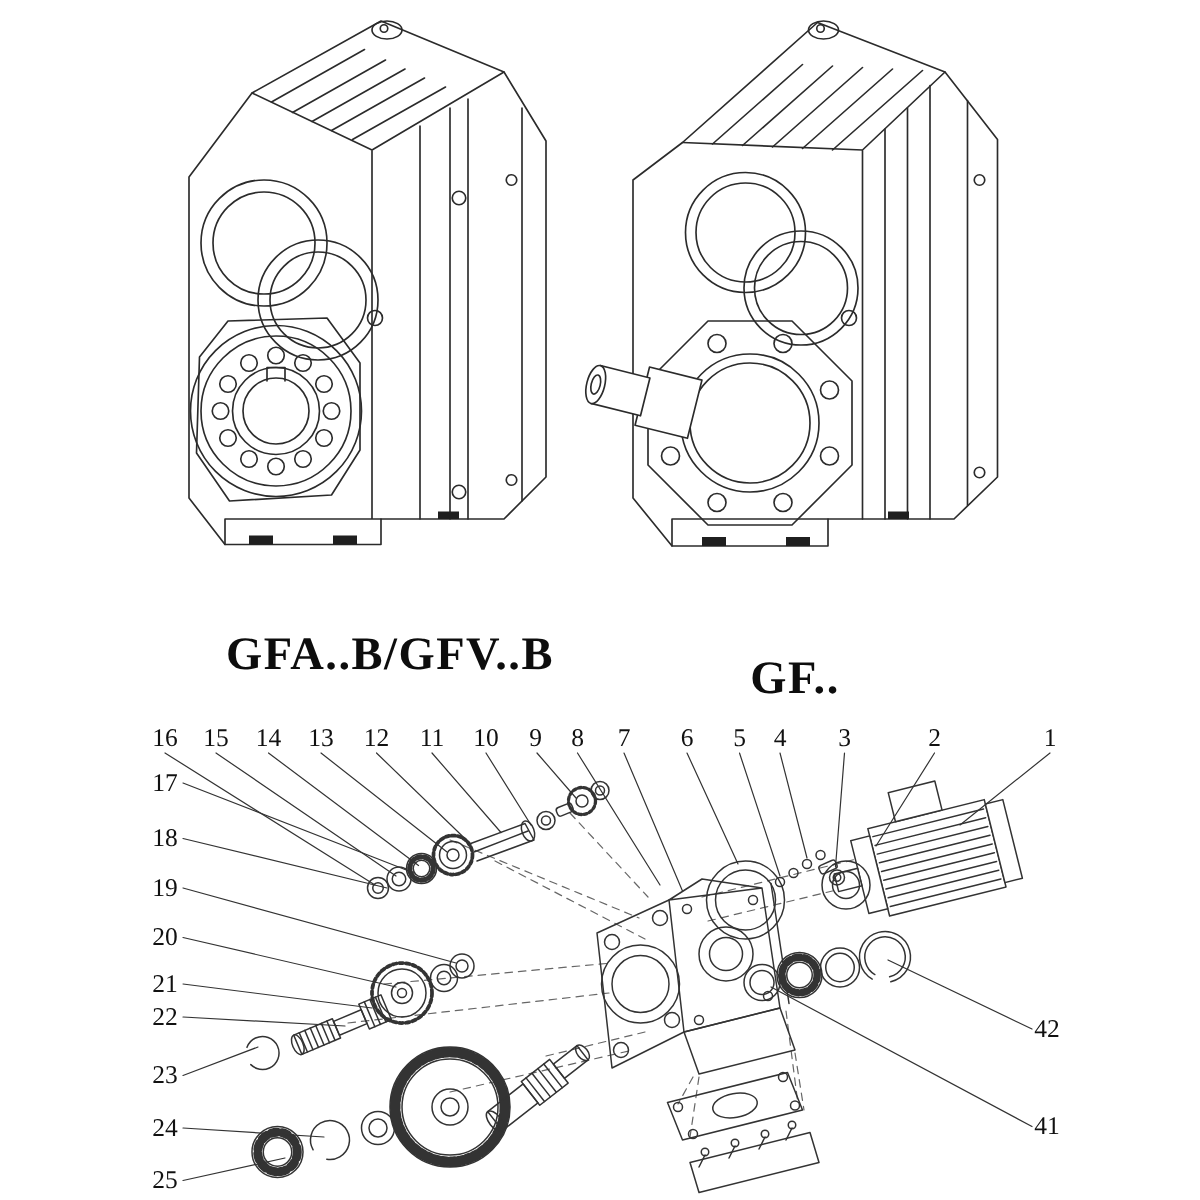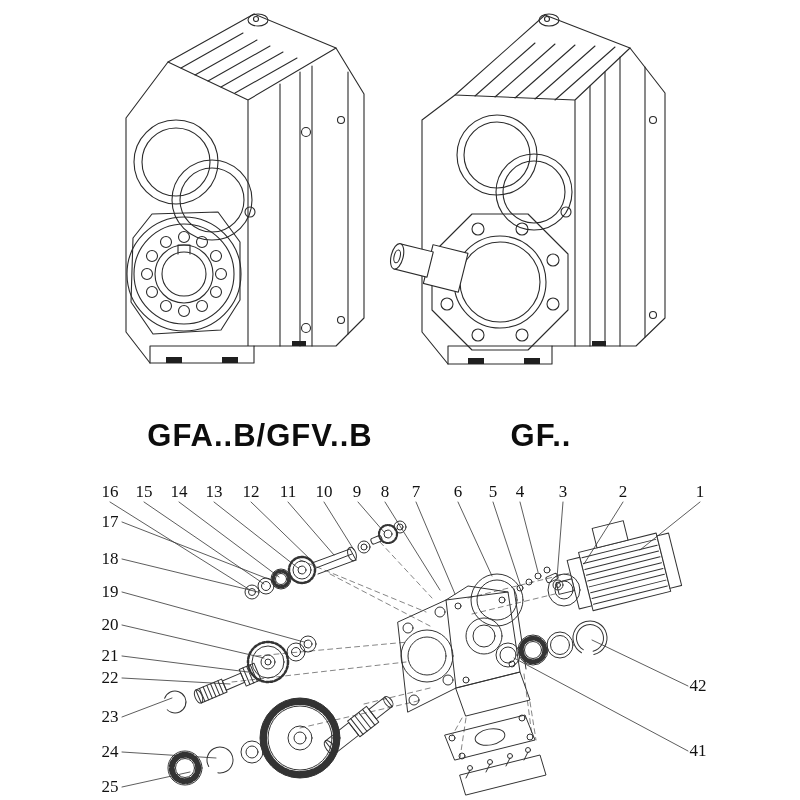--- a/index.html
+++ b/index.html
@@ -1,24 +1,24 @@
 <!DOCTYPE html>
 <html><head>
 <meta charset="utf-8">
 <style>
   html,body{margin:0;padding:0;background:#fff;}
   .page{position:relative;width:800px;height:800px;background:#ffffff;overflow:hidden;
         font-family:"Liberation Serif",serif;}
   .page svg{position:absolute;left:0;display:block;}
   #svgTop{top:0;}
   #svgBottom{top:460px;}
-  .model-label{position:absolute;top:418px;font-family:Liberation Sans, sans-serif;
+  .model-label{position:absolute;top:418px;font-family:Liberation Serif, serif;
         font-weight:bold;font-size:31px;letter-spacing:1px;color:#0d0d0d;text-align:center;}
   .model-label.left{left:95px;width:330px;}
-  .model-label.right{left:426px;width:230px;}
+  .model-label.right{left:415px;width:230px;margin-top:16px;}
   .co{font-family:"Liberation Serif",serif;font-size:17px;}
 </style>
 </head>
 <body>
 
 <div class="page">
 
   <svg id="svgTop" width="800" height="460" viewBox="0 0 800 460">
 
     <g fill="none" stroke="#2b2b2b" stroke-width="1.1" stroke-linejoin="round" stroke-linecap="round">

